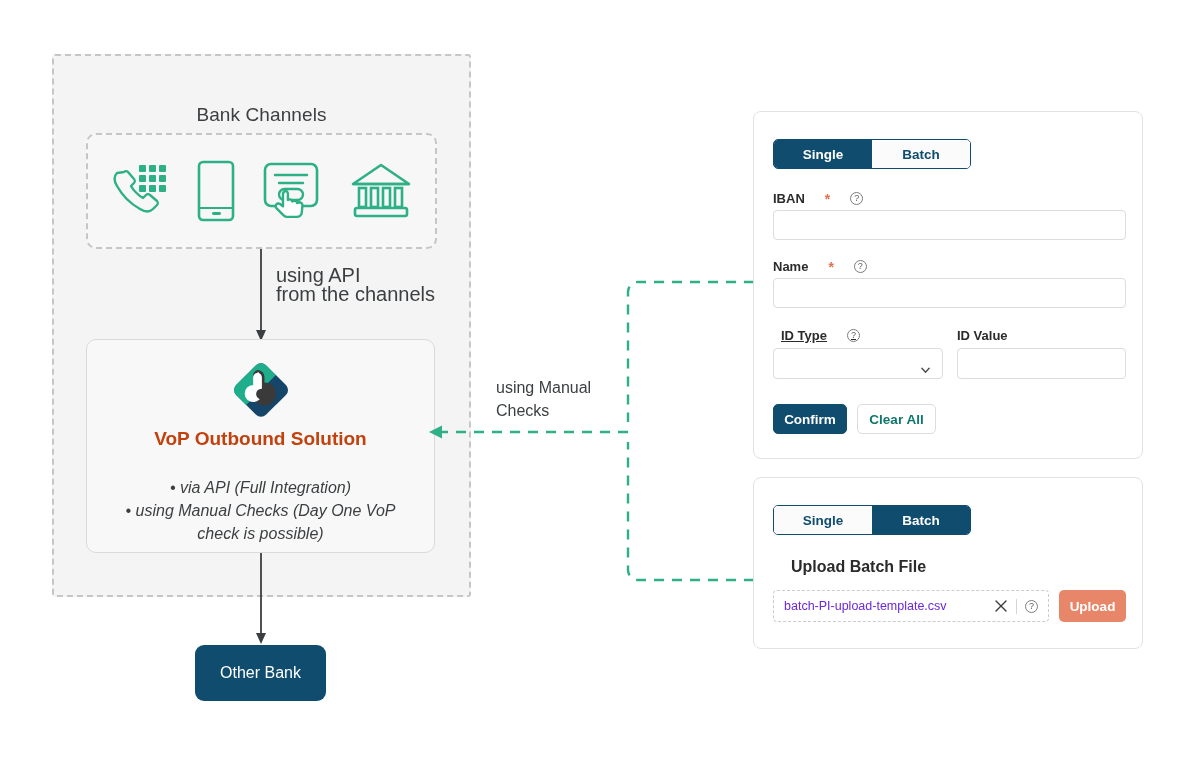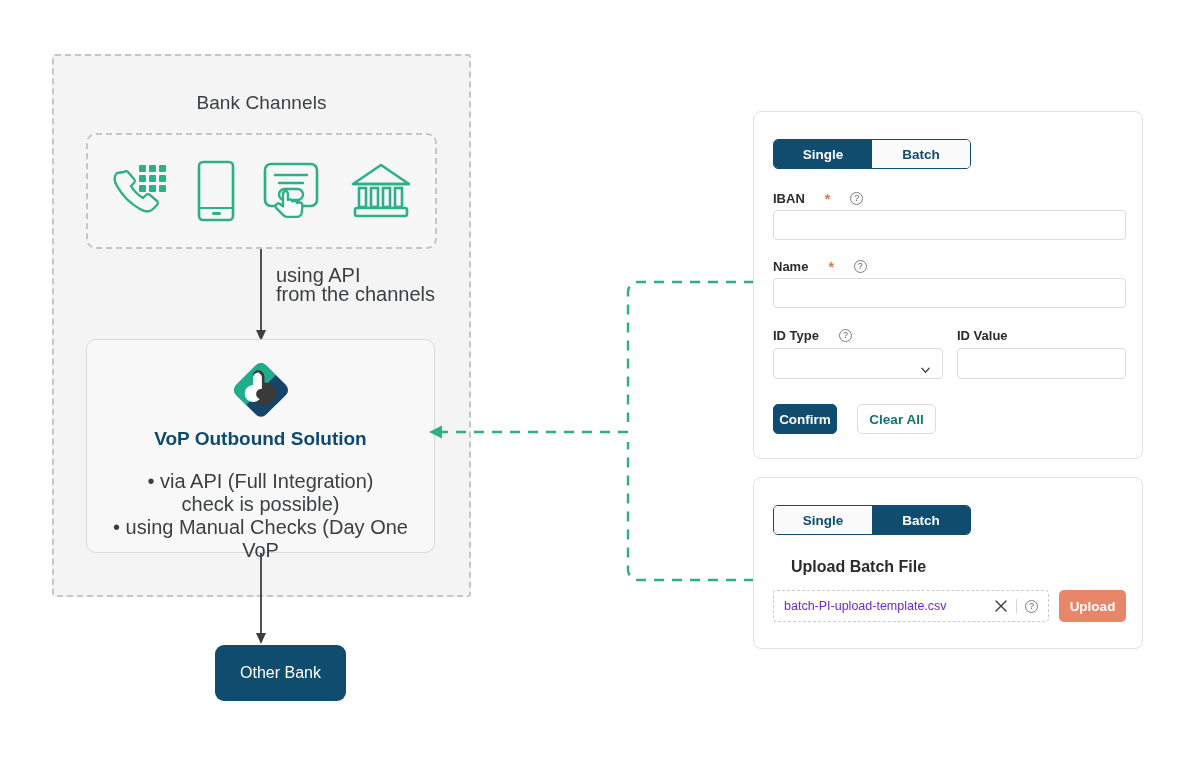--- a/index.html
+++ b/index.html
@@ -21,21 +21,21 @@
   .outer-dashed {
     position: absolute;
     left: 52px; top: 54px;
     width: 419px; height: 543px;
     background: #f4f4f4;
     border: 2px dashed #c6c6c6;
     border-radius: 3px;
   }
   .bank-channels-title {
     position: absolute;
-    left: 52px; top: 92px;
+    left: 52px; top: 104px;
     width: 419px;
     text-align: center;
     font-size: 19px;
     color: #3c3f41;
     letter-spacing: .1px;
   }
   .icon-dashed {
     position: absolute;
     left: 86px; top: 133px;
     width: 351px; height: 116px;
@@ -72,48 +72,48 @@
     background: #f8f8f8;
     border: 1px solid #dadada;
     border-radius: 10px;
     text-align: center;
   }
   .vop-logo { margin: 22px auto 0; display: block; }
   .vop-title {
     margin-top: 10px;
     font-size: 19px;
     font-weight: bold;
-    color: #0c4a6e;
+    color: #c2410c;
   }
   .vop-bullets {
-    margin: 20px 18px 0;
-    font-size: 20px;
+    margin: 26px 18px 0;
+    font-size: 16px;
     line-height: 23px;
     color: #3c3f41;
+    font-style: italic;
   }
   .vop-bullets .b-line { display: block; }
 
   
   .arrow-2 {
     position: absolute;
     left: 253px; top: 553px;
     width: 16px; height: 93px;
   }
   .other-bank {
     position: absolute;
     left: 195px; top: 645px;
     width: 131px; height: 56px;
     background: #0f4c6e;
     border-radius: 9px;
     color: #ffffff;
     font-size: 16px;
     display: flex;
     align-items: center;
     justify-content: center;
-    margin-left: 20px;
   }
 
   
   .teal-connector {
     position: absolute;
     left: 424px; top: 272px;
     width: 340px; height: 320px;
   }
   .label-manual {
     position: absolute;
@@ -327,22 +327,22 @@
         <path d="M26.5 11 a4.4 4.4 0 0 1 4.4 4.4 V31.5 a8.6 8.6 0 1 1 -8.8 -8.6 V15.4 A4.4 4.4 0 0 1 26.5 11 z" fill="#ffffff"></path>
         <circle cx="30.4" cy="32" r="5.3" fill="#3a3a3a"></circle>
         <circle cx="25.6" cy="13.6" r="1" fill="#ffffff"></circle>
         <circle cx="28.6" cy="13.6" r="1" fill="#ffffff"></circle>
         <circle cx="27.1" cy="11.2" r="1" fill="#ffffff"></circle>
       </svg>
     </span>
     <div class="vop-title">VoP Outbound Solution</div>
     <div class="vop-bullets">
       <span class="b-line">•  via API (Full Integration)</span>
+      <span class="b-line">•  using Manual Checks (Day One VoP</span>
       <span class="b-line">check is possible)</span>
-      <span class="b-line">•  using Manual Checks (Day One VoP</span>
     </div>
   </div>
 
   <span class="arrow-2">
     <svg width="16" height="93" viewBox="0 0 16 93" fill="none">
       <line x1="8" y1="0" x2="8" y2="82" stroke="#3c3f41" stroke-width="1.8"></line>
       <path d="M8 91 L3 80 L13 80 Z" fill="#3c3f41"></path>
     </svg>
   </span>
 
@@ -353,20 +353,22 @@
   <span class="teal-connector">
     <svg width="340" height="320" viewBox="0 0 340 320" fill="none">
       <g stroke="#2eb086" stroke-width="2.4" stroke-dasharray="10 8" fill="none">
         <path d="M330 10 H214 a10 10 0 0 0 -10 10 V150"></path>
         <path d="M330 308 H214 a10 10 0 0 1 -10 -10 V170"></path>
         <path d="M204 160 H18"></path>
       </g>
       <path d="M5 160 L18 153.5 L18 166.5 Z" fill="#2eb086"></path>
     </svg>
   </span>
+  <div class="label-manual">using Manual
+Checks</div>
 
   <div class="panel panel-single">
 
     <div class="seg">
       <div class="seg-btn on">
         <span>Single</span>
       </div>
       <div class="seg-btn off">
         <span>Batch</span>
       </div>
@@ -383,41 +385,41 @@
 
     <div class="fld-label" style="left:19px; top:147px;">
       <span>Name</span>
       <span class="req">*</span>
       <span class="qmark">?</span>
     </div>
     <div class="fld-box" style="left:19px; top:166px; width:353px; height:30px;">
       <span style="display:block;padding:6px 9px;font-size:13px;color:#3a3a3a;"></span>
     </div>
 
-    <div class="fld-label" style="left:19px; top:216px;">
+    <div class="fld-label" style="left:27px; top:216px;text-decoration:underline;">
       <span>ID Type</span>
       <span class="qmark">?</span>
     </div>
     <div class="fld-box" style="left:19px; top:236px; width:170px; height:31px;">
       <span style="display:block;padding:7px 9px;font-size:13px;color:#3a3a3a;"></span>
       <span class="chev">
         <svg width="9" height="9" viewBox="0 0 10 7" fill="none">
           <path d="M1 1 L5 5.4 L9 1" stroke="#4a4a4a" stroke-width="1.5" stroke-linecap="round" stroke-linejoin="round"></path>
         </svg>
       </span>
     </div>
 
     <div class="fld-label" style="left:203px; top:216px;">
       <span>ID Value</span>
     </div>
     <div class="fld-box" style="left:203px; top:236px; width:169px; height:31px;">
       <span style="display:block;padding:7px 9px;font-size:13px;color:#3a3a3a;"></span>
     </div>
 
-    <div class="btn btn-primary" style="left:19px; top:292px; width:64px;">
+    <div class="btn btn-primary" style="left:19px; top:292px; width:74px;">
       <span>Confirm</span>
     </div>
     <div class="btn btn-ghost" style="left:103px; top:292px; width:79px;">
       <span>Clear All</span>
     </div>
   </div>
 
   <div class="panel panel-batch">
 
     <div class="seg">

